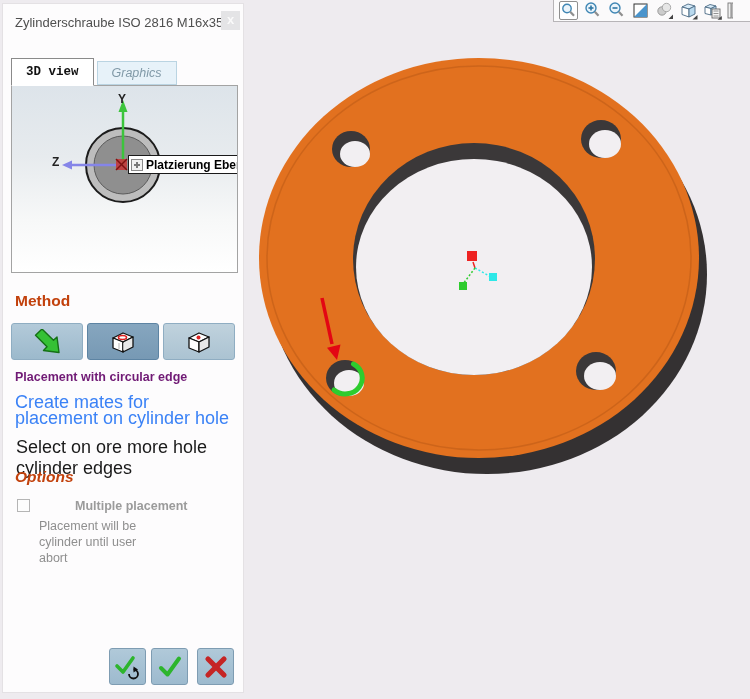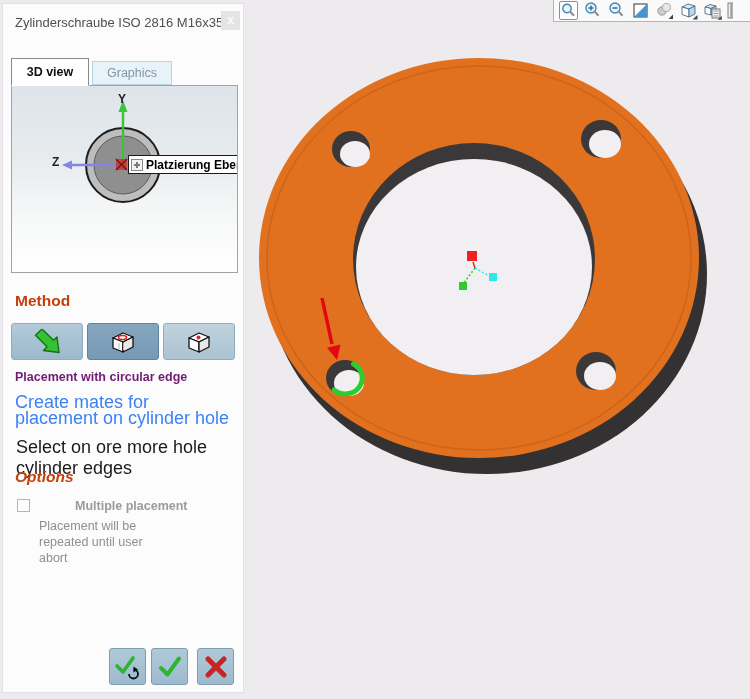--- a/index.html
+++ b/index.html
@@ -32,24 +32,24 @@
     position:absolute;right:3px;top:7px;width:19px;height:19px;background:#e4e4e6;
     color:#fafafa;font-size:13px;font-weight:bold;text-align:center;line-height:18px;cursor:default;
   }
   .tabs{position:absolute;left:8px;top:54px;display:flex;align-items:flex-end;}
   .tab{
     font-size:12.5px;padding:0 14px;display:flex;align-items:center;justify-content:center;
     box-sizing:border-box;
   }
   .tab.active{
     height:28px;background:#fff;border:1px solid #8a8a8a;border-bottom:1px solid #fff;
-    font-weight:bold;color:#111;position:relative;z-index:2;margin-bottom:-1px;min-width:78px;
+    font-weight:bold;color:#111;position:relative;z-index:2;margin-bottom:-1px;min-width:78px;font-family:Liberation Mono, monospace;
   }
   .tab.inactive{
-    height:24px;background:#e7f2f9;border:1px solid #bad4e2;color:#8099a7;min-width:68px;margin-left:3px;
+    height:24px;background:#e7f2f9;border:1px solid #bad4e2;color:#8099a7;min-width:68px;margin-left:3px;font-style:italic;
   }
   .preview{
     position:absolute;left:8px;top:81px;width:227px;height:188px;
     border:1px solid #a3a3a3;box-sizing:border-box;
     background:linear-gradient(180deg,#dde4ea 0%,#e7ebee 38%,#f7f8f8 72%,#ffffff 100%);
     overflow:hidden;
   }
   .pv-label{position:absolute;font-size:12px;font-weight:bold;color:#222;}
   .pv-tooltip{
     position:absolute;left:116px;top:69px;right:-2px;height:19px;background:#fff;
@@ -259,21 +259,21 @@
   <div class="method-title">Placement with circular edge</div>
   <div class="method-desc">Create mates for placement on cylinder hole</div>
   <div class="method-hint">Select on ore more hole cylinder edges</div>
 
   <h2 class="section-heading options-heading">Options</h2>
 
   <div class="opt-row">
     <span class="checkbox"></span>
     <span class="opt-label">Multiple placement</span>
   </div>
-  <div class="opt-desc">Placement will be repeated until user abort</div>
+  <div class="opt-desc">Placement will be cylinder until user abort</div>
 
   <div class="actions">
     <div class="abtn">
       <svg width="28" height="26" viewBox="0 0 28 26">
         <path d="M 3 12 L 9 18 L 19 4" fill="none" stroke="#2db52d" stroke-width="3.6" stroke-linecap="round" stroke-linejoin="round"></path>
         <path d="M 15 20 A 4.5 4.5 0 1 0 19.5 15.5" fill="none" stroke="#111" stroke-width="1.8"></path>
         <polygon points="19.5,12.5 19.5,18.5 24,15.5" fill="#111"></polygon>
       </svg>
     </div>
     <div class="abtn gap-s">

